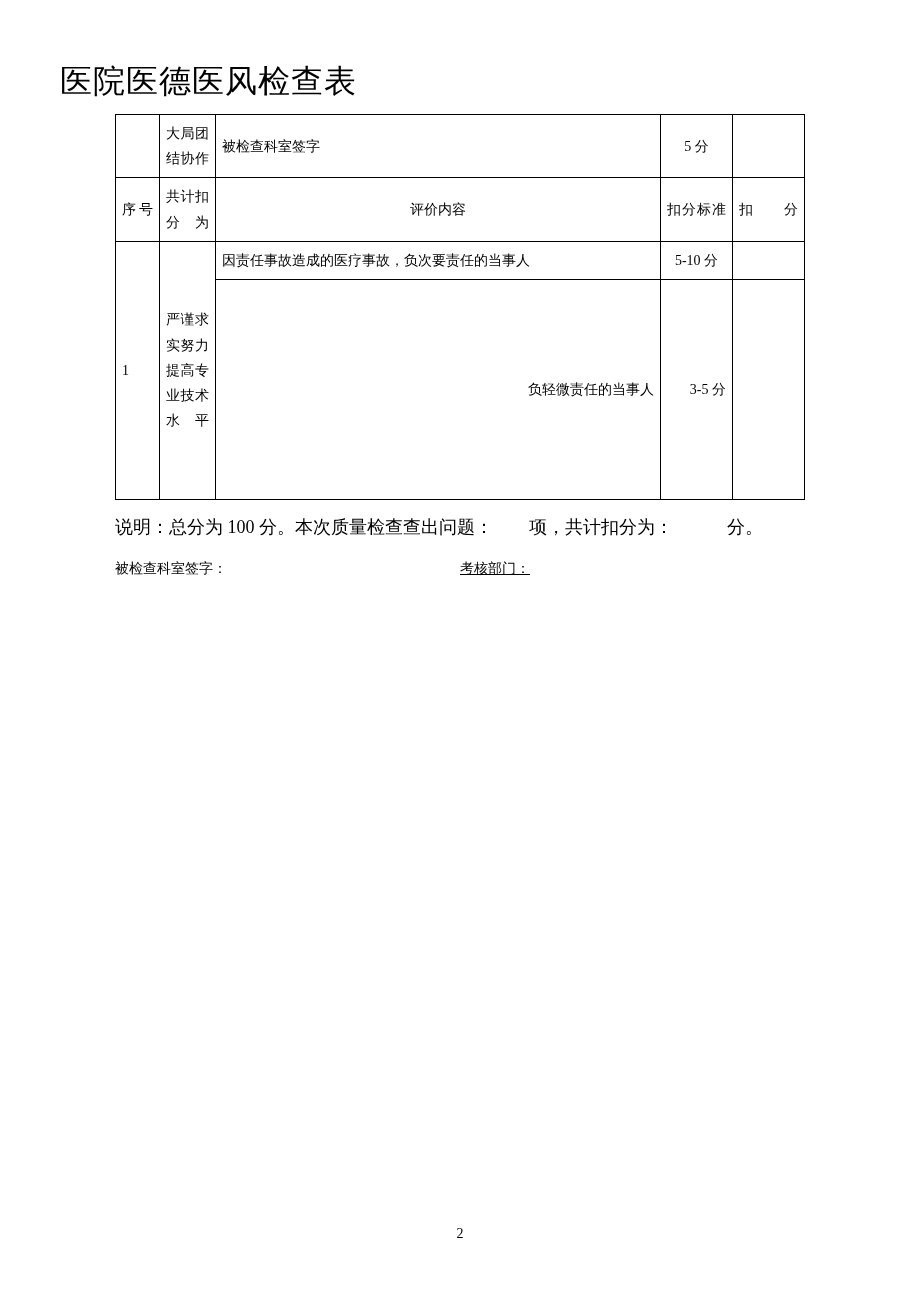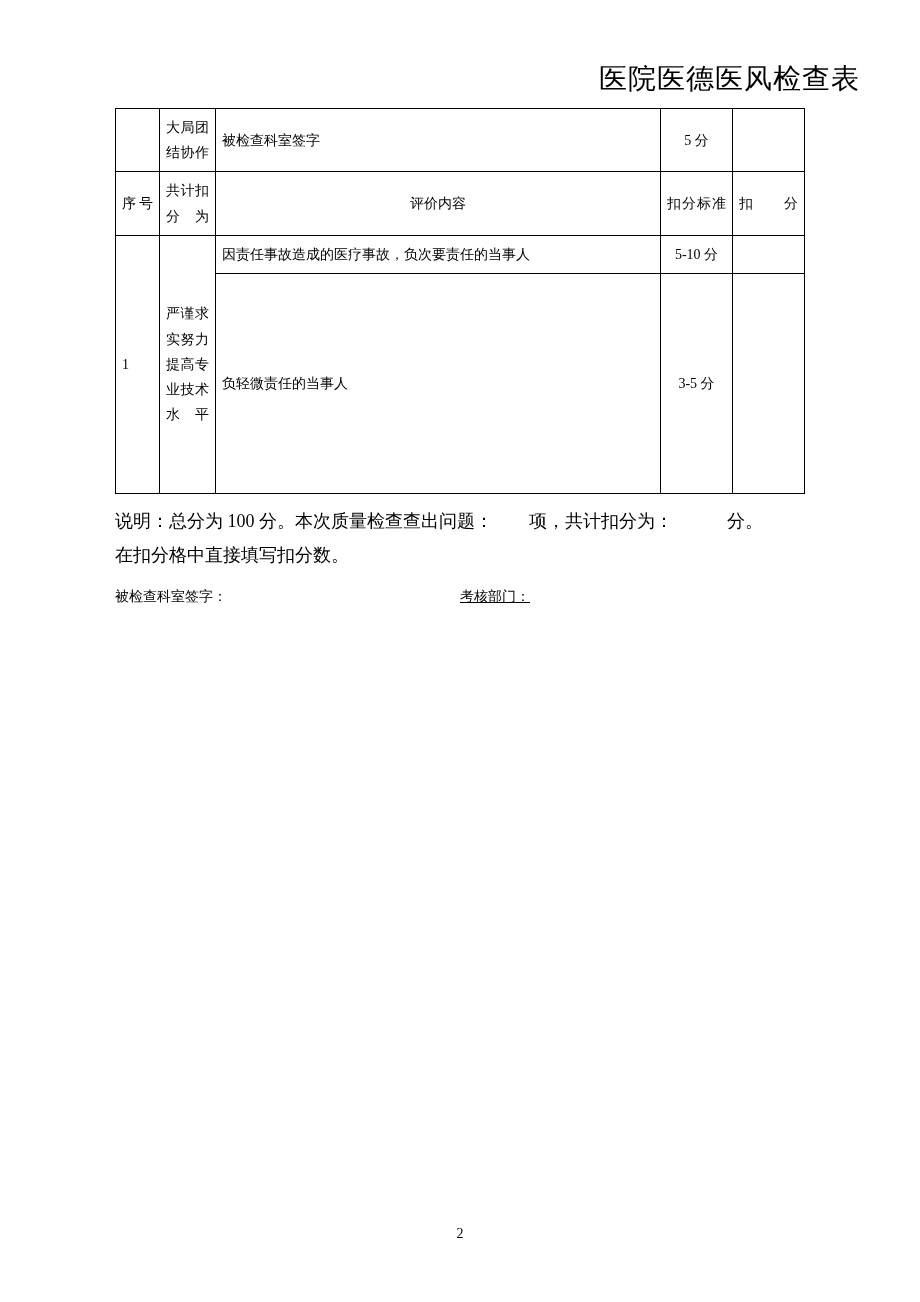--- a/index.html
+++ b/index.html
@@ -7,23 +7,23 @@
       background: #fff;
       font-family: "SimSun", "宋体", serif;
       font-size: 14px;
       color: #000;
       width: 920px;
       height: 1302px;
       position: relative;
       padding: 60px 60px 0 60px;
     }
     .title {
-      font-size: 28px;
+      font-size: 32px;
       font-weight: normal;
-      text-align: right;
+      text-align: left;
       margin-bottom: 10px;
       letter-spacing: 1px;
     }
     .table-wrap {
       margin: 0 55px 0 55px;
     }
     table {
       border-collapse: collapse;
       width: 100%;
       table-layout: fixed;
@@ -45,21 +45,21 @@
       text-align: justify;
       text-align-last: justify;
       letter-spacing: 0;
     }
     .center { text-align: center; }
     .vcol {
       text-align: justify;
       text-align-last: justify;
       line-height: 1.8;
     }
-    .tall-row td { height: 220px; }
+    .tall-row td { height: 220px; text-align: right; }
     .notes {
       margin: 10px 55px 0 55px;
       font-size: 18px;
       line-height: 1.9;
     }
     .sign-row {
       margin: 16px 55px 0 55px;
       font-size: 14px;
       display: flex;
     }
@@ -115,21 +115,20 @@
         <td>负轻微责任的当事人</td>
         <td class="center">3-5 分</td>
         <td class="center"></td>
       </tr>
     </tbody>
   </table>
 </div>
 
 <div class="notes">
   <div>说明：总分为 100 分。本次质量检查查出问题：　　项，共计扣分为：　　　分。</div>
-  <div>在扣分格中直接填写扣分数。</div>
 </div>
 
 <div class="sign-row">
   <div class="sign-left">被检查科室签字：</div>
   <div class="sign-right">考核部门：</div>
 </div>
 
 <div class="page-num">2</div>
 
 </body></html>

